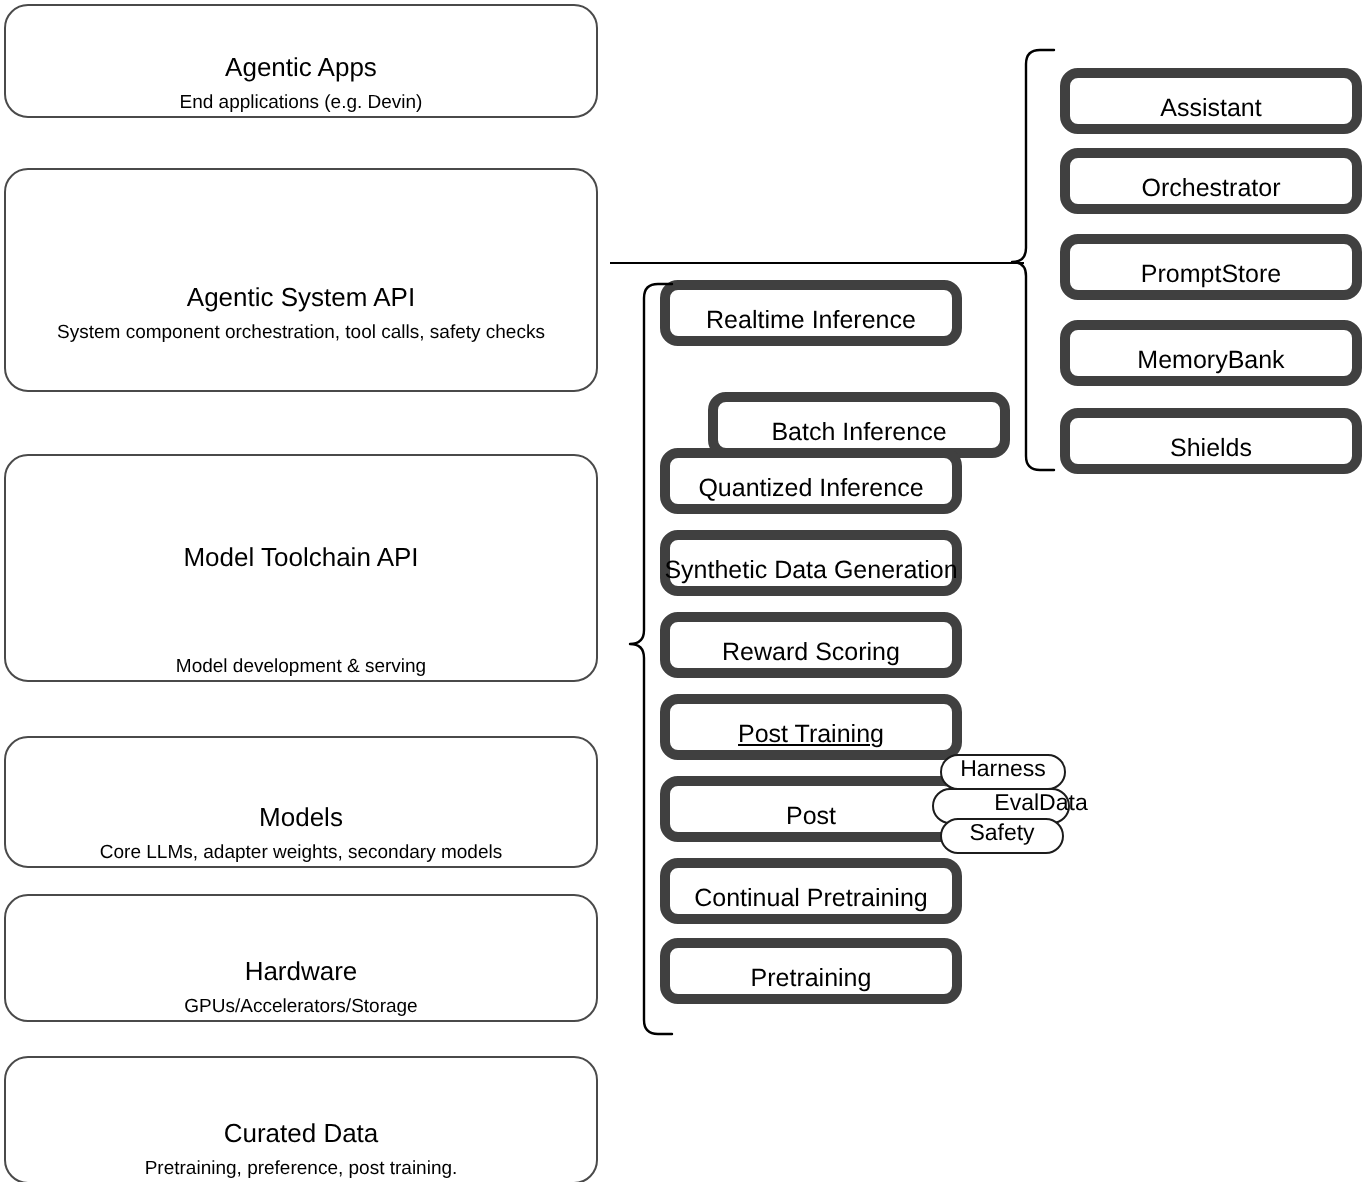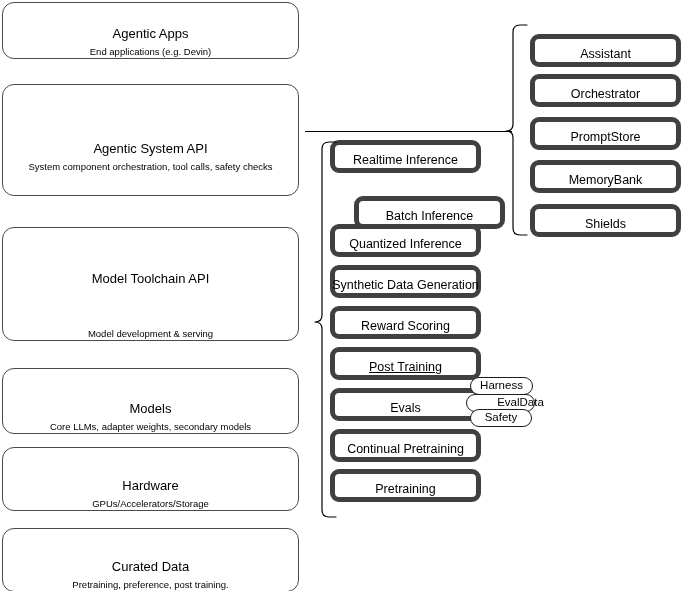--- a/index.html
+++ b/index.html
@@ -145,21 +145,21 @@
   <div class="chip" style="top:265px;">
     <span>Synthetic Data Generation</span>
   </div>
   <div class="chip" style="top:306px;">
     <span>Reward Scoring</span>
   </div>
   <div class="chip" style="top:347px;text-decoration:underline;">
     <span>Post Training</span>
   </div>
   <div class="chip" style="top:388px;">
-    <span>Evals</span>
+    <span>Post</span>
   </div>
   <div class="chip" style="top:429px;">
     <span>Continual Pretraining</span>
   </div>
   <div class="chip" style="top:469px;">
     <span>Pretraining</span>
   </div>
 
   <div class="capsule" style="left:470px; top:377px; width:63px; height:18px;">
     <span>Harness</span>

